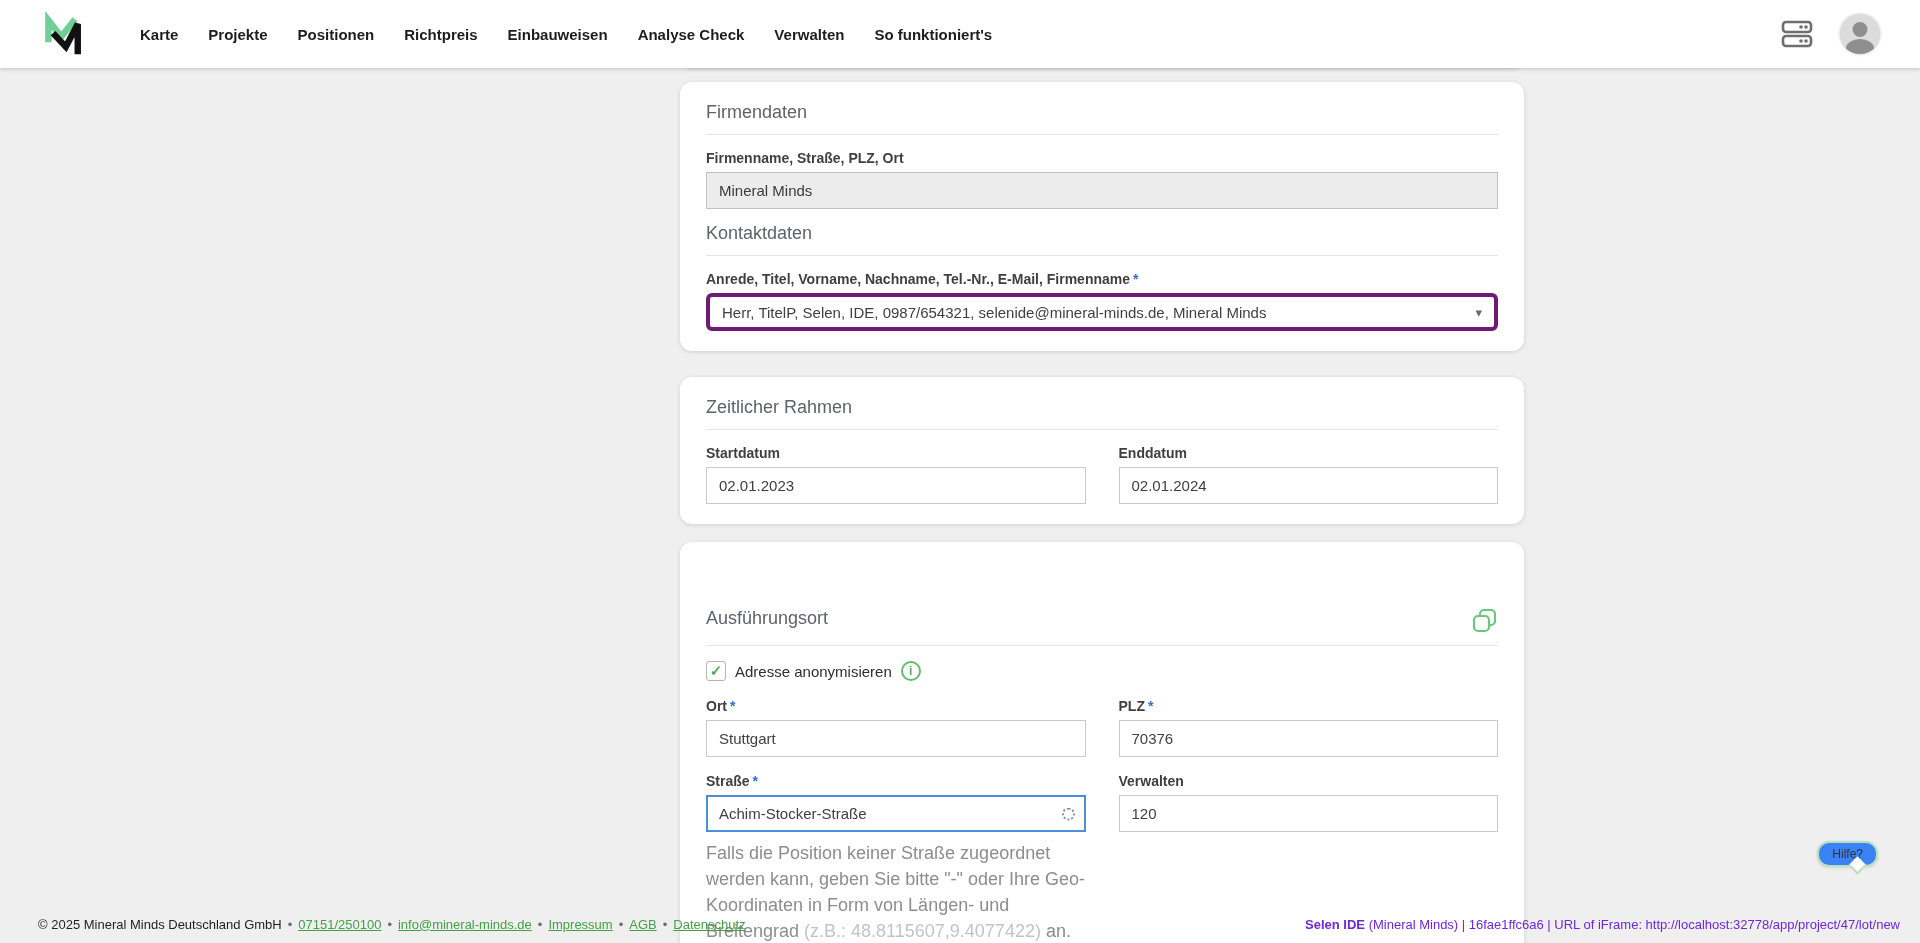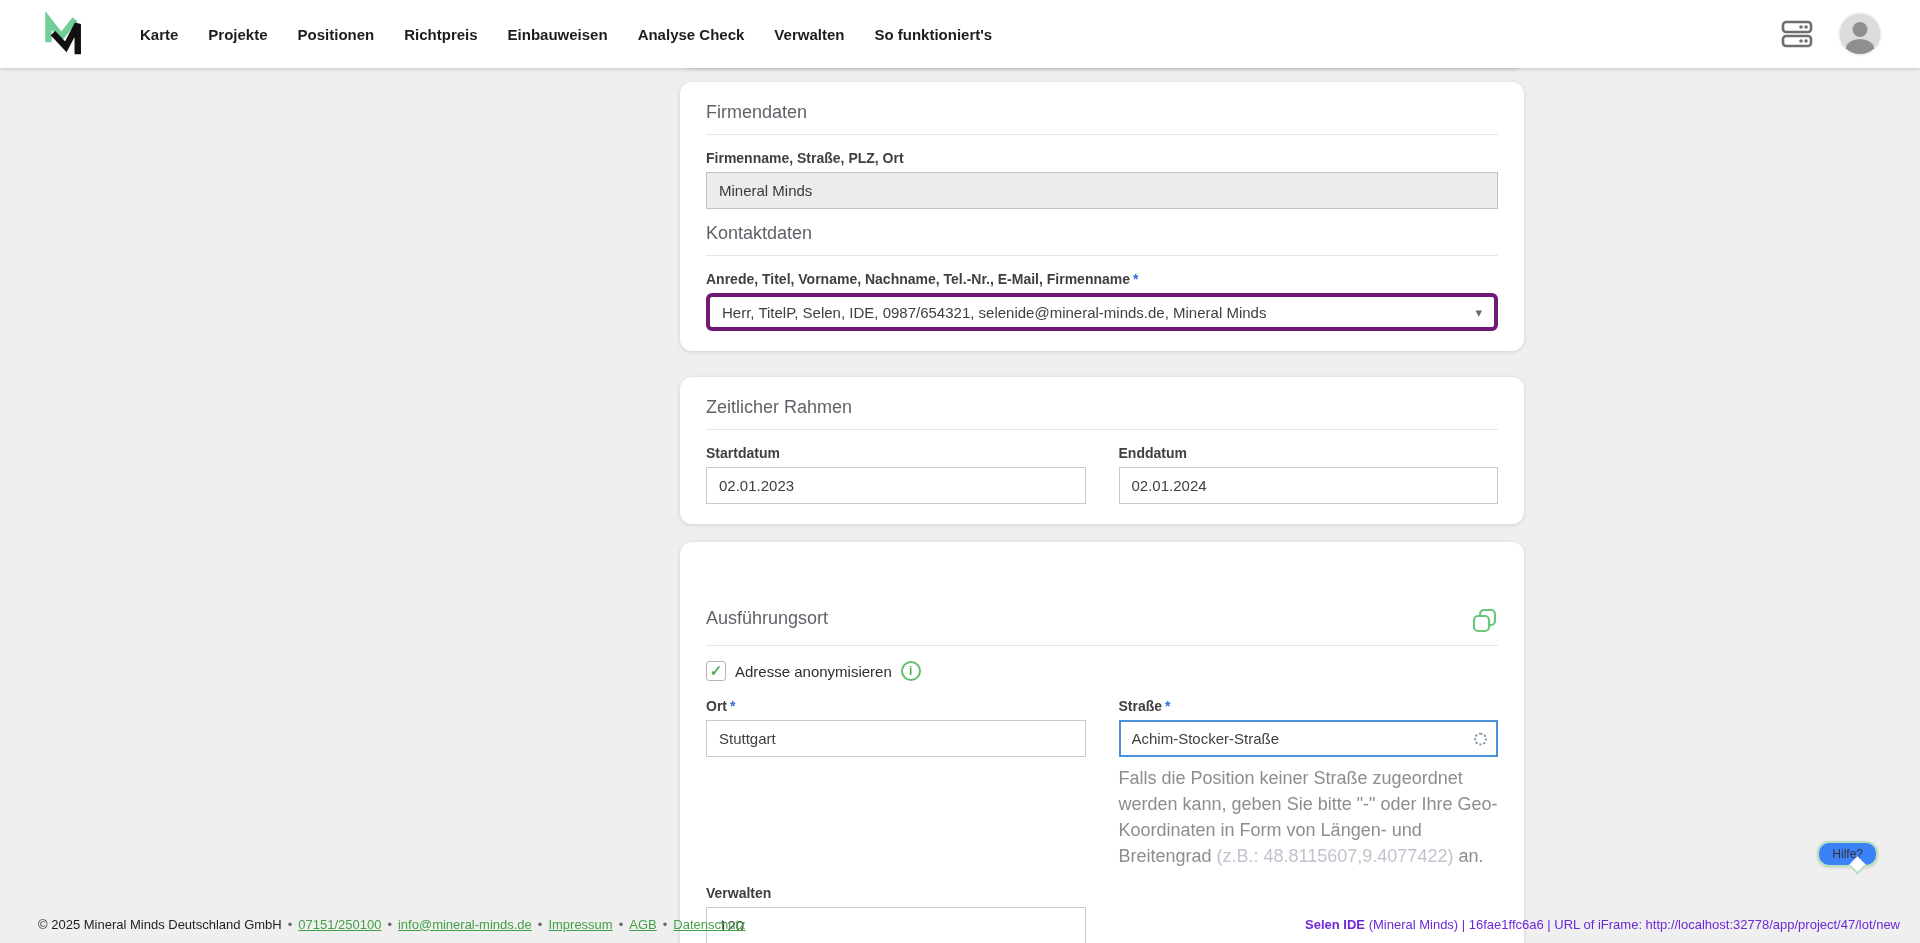--- a/index.html
+++ b/index.html
@@ -182,20 +182,26 @@
 
     <div class="grid-2">
       <div>
         <label class="field-label">
           <span>Ort</span><span class="req">*</span>
         </label>
         <input class="text-input" value="Stuttgart" style="">
       </div>
       <div>
         <label class="field-label">
+          <span>PLZ</span><span class="req">*</span>
+        </label>
+        <input class="text-input" value="70376" style="">
+      </div>
+      <div>
+        <label class="field-label">
           <span>Straße</span><span class="req">*</span>
         </label>
         <div class="input-wrap">
           <input class="text-input focused" value="Achim-Stocker-Straße" style="">
           <div class="spinner"></div>
         </div>
         <p class="hint">
           <span>Falls die Position keiner Straße zugeordnet werden kann, geben Sie bitte "-" oder Ihre Geo-Koordinaten in Form von Längen- und Breitengrad </span><span class="coords">(z.B.: 48.8115607,9.4077422)</span><span> an.</span>
         </p>
       </div>

